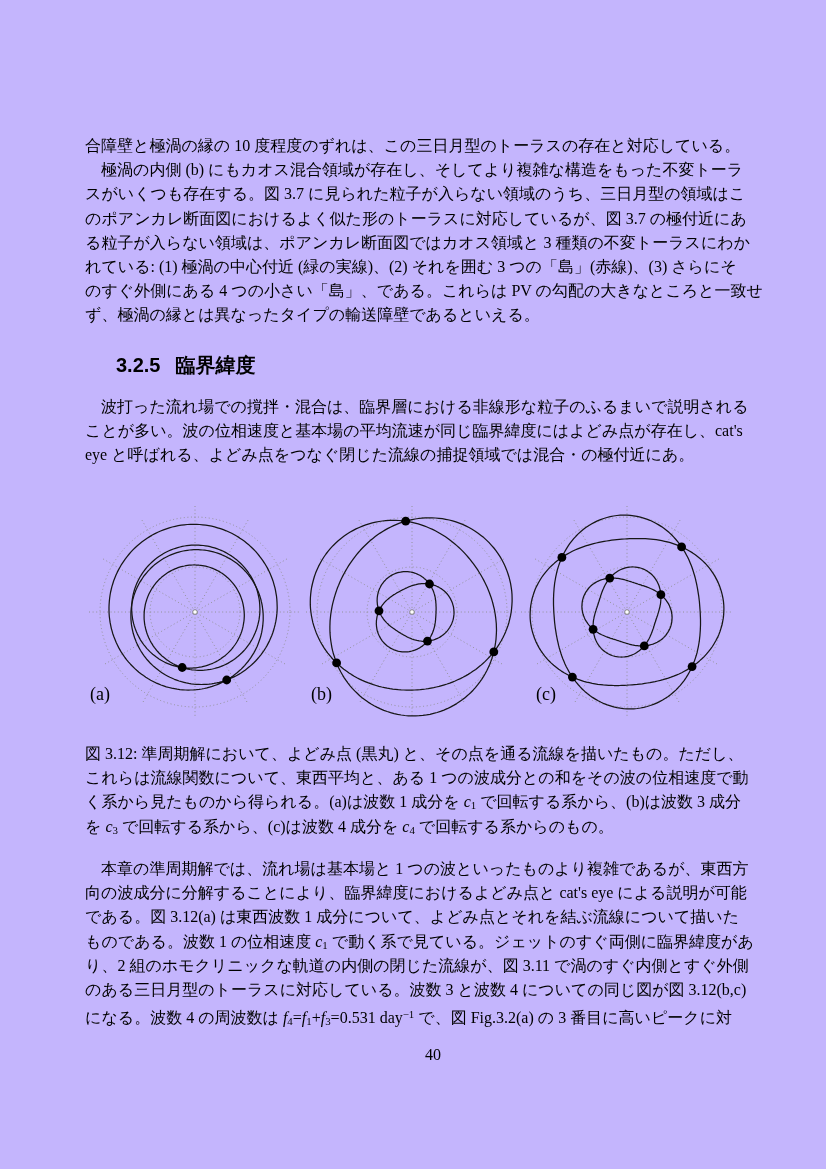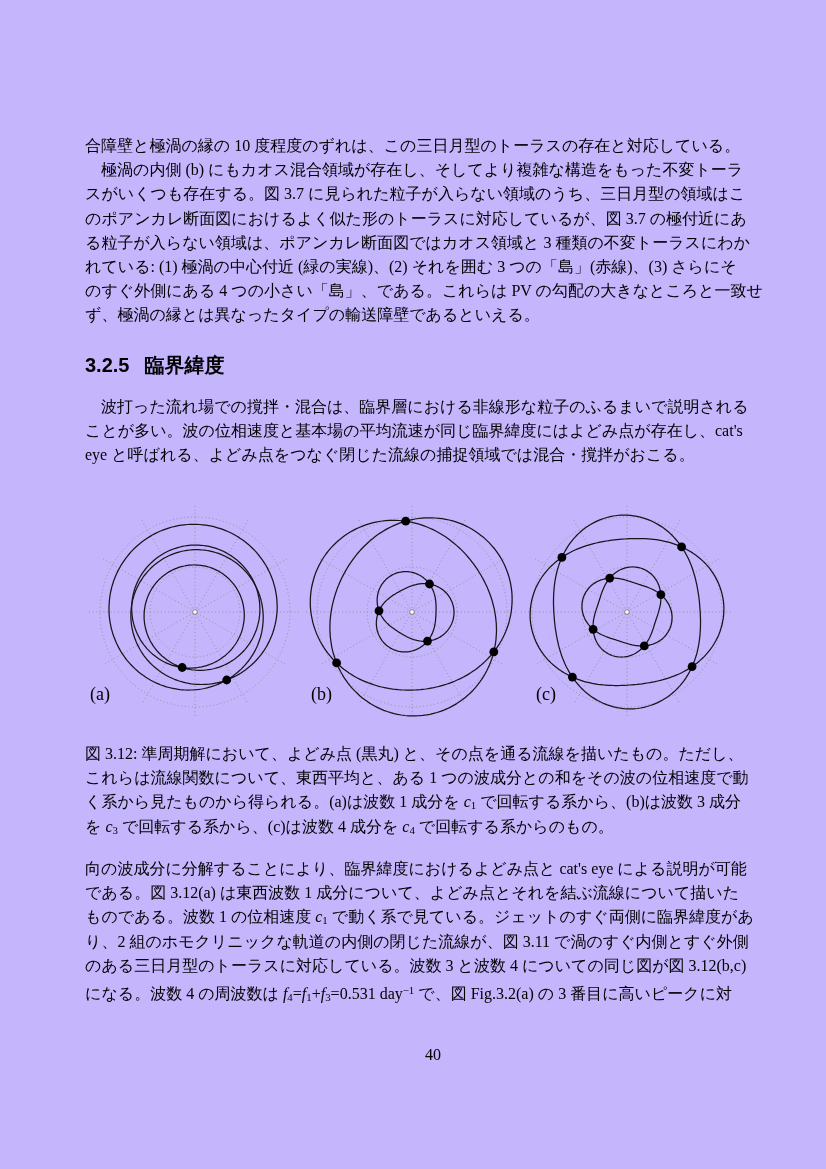--- a/index.html
+++ b/index.html
@@ -12,21 +12,21 @@
   .textblock{position:absolute;left:0;width:668px;font-size:16px;}
   .tline{height:24.2px;line-height:24.2px;white-space:pre;}
   .tline i{font-style:italic;}
   .tline sub{font-size:68%;vertical-align:-0.22em;}
   .tline sup{font-size:68%;vertical-align:0.45em;}
   .heading{
     position:absolute;left:0;top:352px;margin:0;
     font-family:"Liberation Sans","DejaVu Sans",sans-serif;
     font-weight:bold;font-size:20px;line-height:26px;color:#000;
   }
-  .heading .secnum{margin-right:15px;}
+  .heading .secnum{margin-right:15px;margin-left:31px;}
   .figure{position:absolute;left:0;top:496px;}
   .figure .grid{fill:none;stroke:#8f8f8f;stroke-width:0.9;stroke-dasharray:1 2.6;}
   .figure .stream{fill:none;stroke:#161616;stroke-width:1.25;stroke-linejoin:round;}
   .figure .dot{fill:#000;stroke:none;}
   .figure .pole{fill:#fff;stroke:#7d7d7d;stroke-width:0.9;}
   .figure .figlabel{font-family:"Liberation Serif","DejaVu Serif",serif;font-size:18px;fill:#000;}
   .pageno{position:absolute;left:0;top:1046px;width:826px;text-align:center;font-size:16px;padding-left:20px;}
 </style>
 </head>
 <body>
@@ -47,21 +47,21 @@
           <div class="tline">のすぐ外側にある 4 つの小さい「島」、である。これらは PV の勾配の大きなところと一致せ</div>
           <div class="tline">ず、極渦の縁とは異なったタイプの輸送障壁であるといえる。</div>
         </div>
     </div>
 
     <h2 class="heading"><span class="secnum">3.2.5</span><span>臨界緯度</span></h2>
 
     <div class="textblock" style="top:395px">
         <div class="tline">　波打った流れ場での撹拌・混合は、臨界層における非線形な粒子のふるまいで説明される</div>
         <div class="tline">ことが多い。波の位相速度と基本場の平均流速が同じ臨界緯度にはよどみ点が存在し、cat's</div>
-        <div class="tline">eye と呼ばれる、よどみ点をつなぐ閉じた流線の捕捉領域では混合・撹拌がおこる。</div>
+        <div class="tline">eye と呼ばれる、よどみ点をつなぐ閉じた流線の捕捉領域では混合・の極付近にあ。</div>
       </div>
 
     <svg class="figure" width="661" height="232" viewBox="0 0 661 232" xmlns="http://www.w3.org/2000/svg">
         <g>
           <line x1="4.0" y1="116.0" x2="216.0" y2="116.0" class="grid"></line>
           <line x1="18.2" y1="63.0" x2="201.8" y2="169.0" class="grid"></line>
           <line x1="57.0" y1="24.2" x2="163.0" y2="207.8" class="grid"></line>
           <line x1="110.0" y1="10.0" x2="110.0" y2="222.0" class="grid"></line>
           <line x1="163.0" y1="24.2" x2="57.0" y2="207.8" class="grid"></line>
           <line x1="201.8" y1="63.0" x2="18.2" y2="169.0" class="grid"></line>
@@ -121,20 +121,21 @@
       </svg>
 
     <div class="textblock" style="top:742px">
         <div class="tline">図 3.12: 準周期解において、よどみ点 (黒丸) と、その点を通る流線を描いたもの。ただし、</div>
         <div class="tline">これらは流線関数について、東西平均と、ある 1 つの波成分との和をその波の位相速度で動</div>
         <div class="tline">く系から見たものから得られる。(a)は波数 1 成分を <i>c</i><sub>1</sub> で回転する系から、(b)は波数 3 成分</div>
         <div class="tline">を <i>c</i><sub>3</sub> で回転する系から、(c)は波数 4 成分を <i>c</i><sub>4</sub> で回転する系からのもの。</div>
       </div>
 
     <div class="textblock" style="top:857px">
+        <div class="tline">　本章の準周期解では、流れ場は基本場と 1 つの波といったものより複雑であるが、東西方</div>
         <div class="tline">向の波成分に分解することにより、臨界緯度におけるよどみ点と cat's eye による説明が可能</div>
         <div class="tline">である。図 3.12(a) は東西波数 1 成分について、よどみ点とそれを結ぶ流線について描いた</div>
         <div class="tline">ものである。波数 1 の位相速度 <i>c</i><sub>1</sub> で動く系で見ている。ジェットのすぐ両側に臨界緯度があ</div>
         <div class="tline">り、2 組のホモクリニックな軌道の内側の閉じた流線が、図 3.11 で渦のすぐ内側とすぐ外側</div>
         <div class="tline">のある三日月型のトーラスに対応している。波数 3 と波数 4 についての同じ図が図 3.12(b,c)</div>
         <div class="tline">になる。波数 4 の周波数は <i>f</i><sub>4</sub>=<i>f</i><sub>1</sub>+<i>f</i><sub>3</sub>=0.531 day<sup>−1</sup> で、図 Fig.3.2(a) の 3 番目に高いピークに対</div>
       </div>
 
   </div>
 

